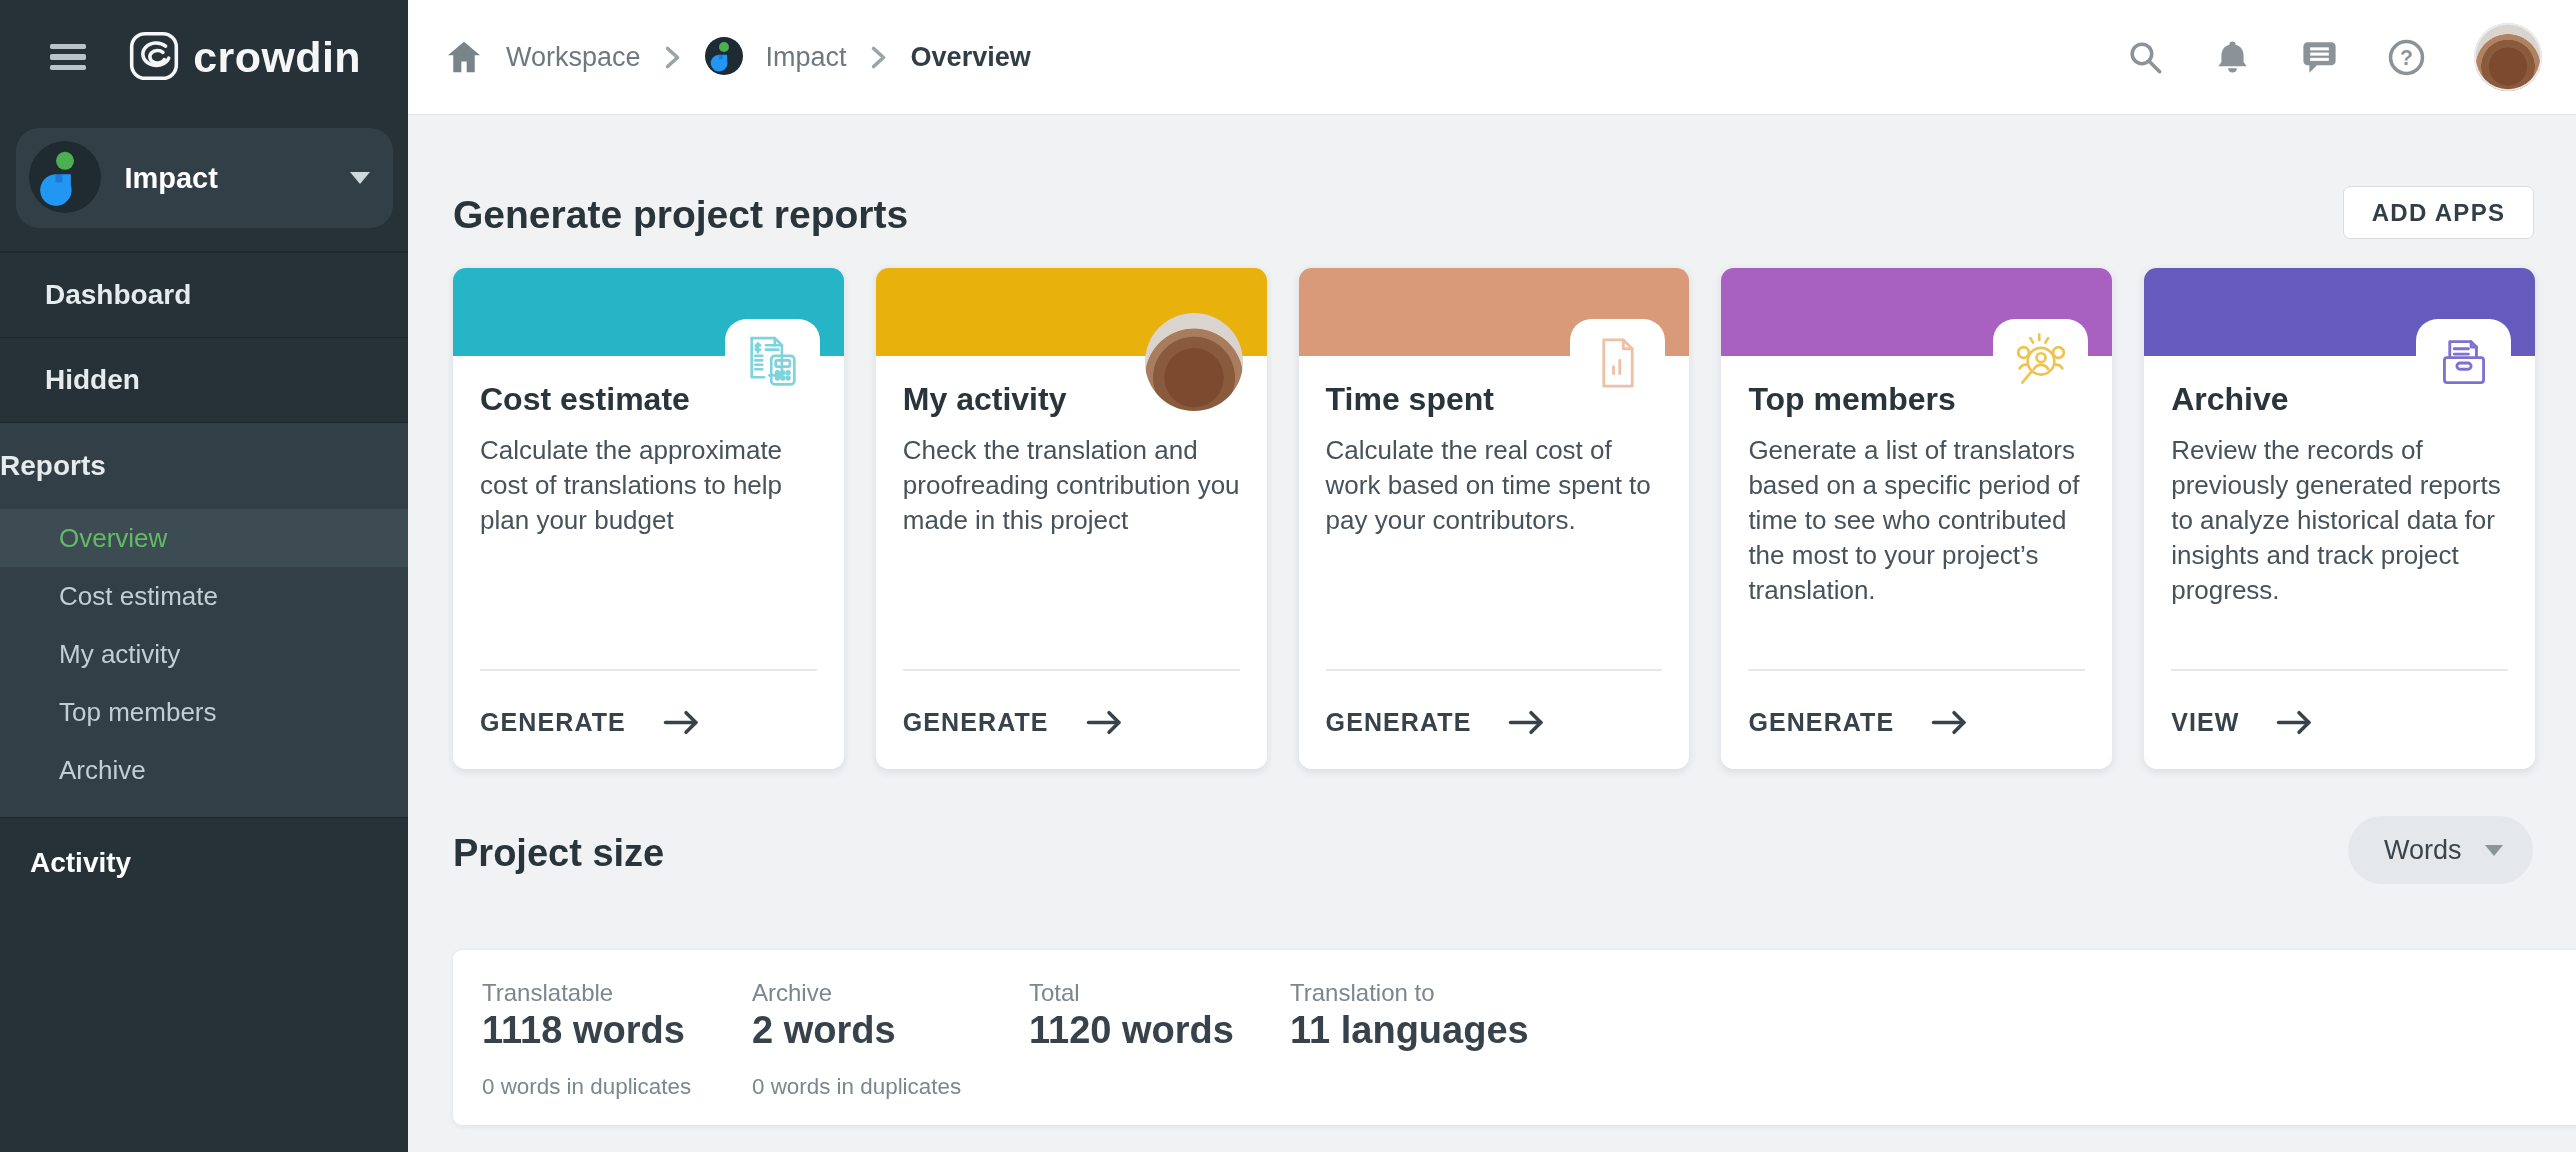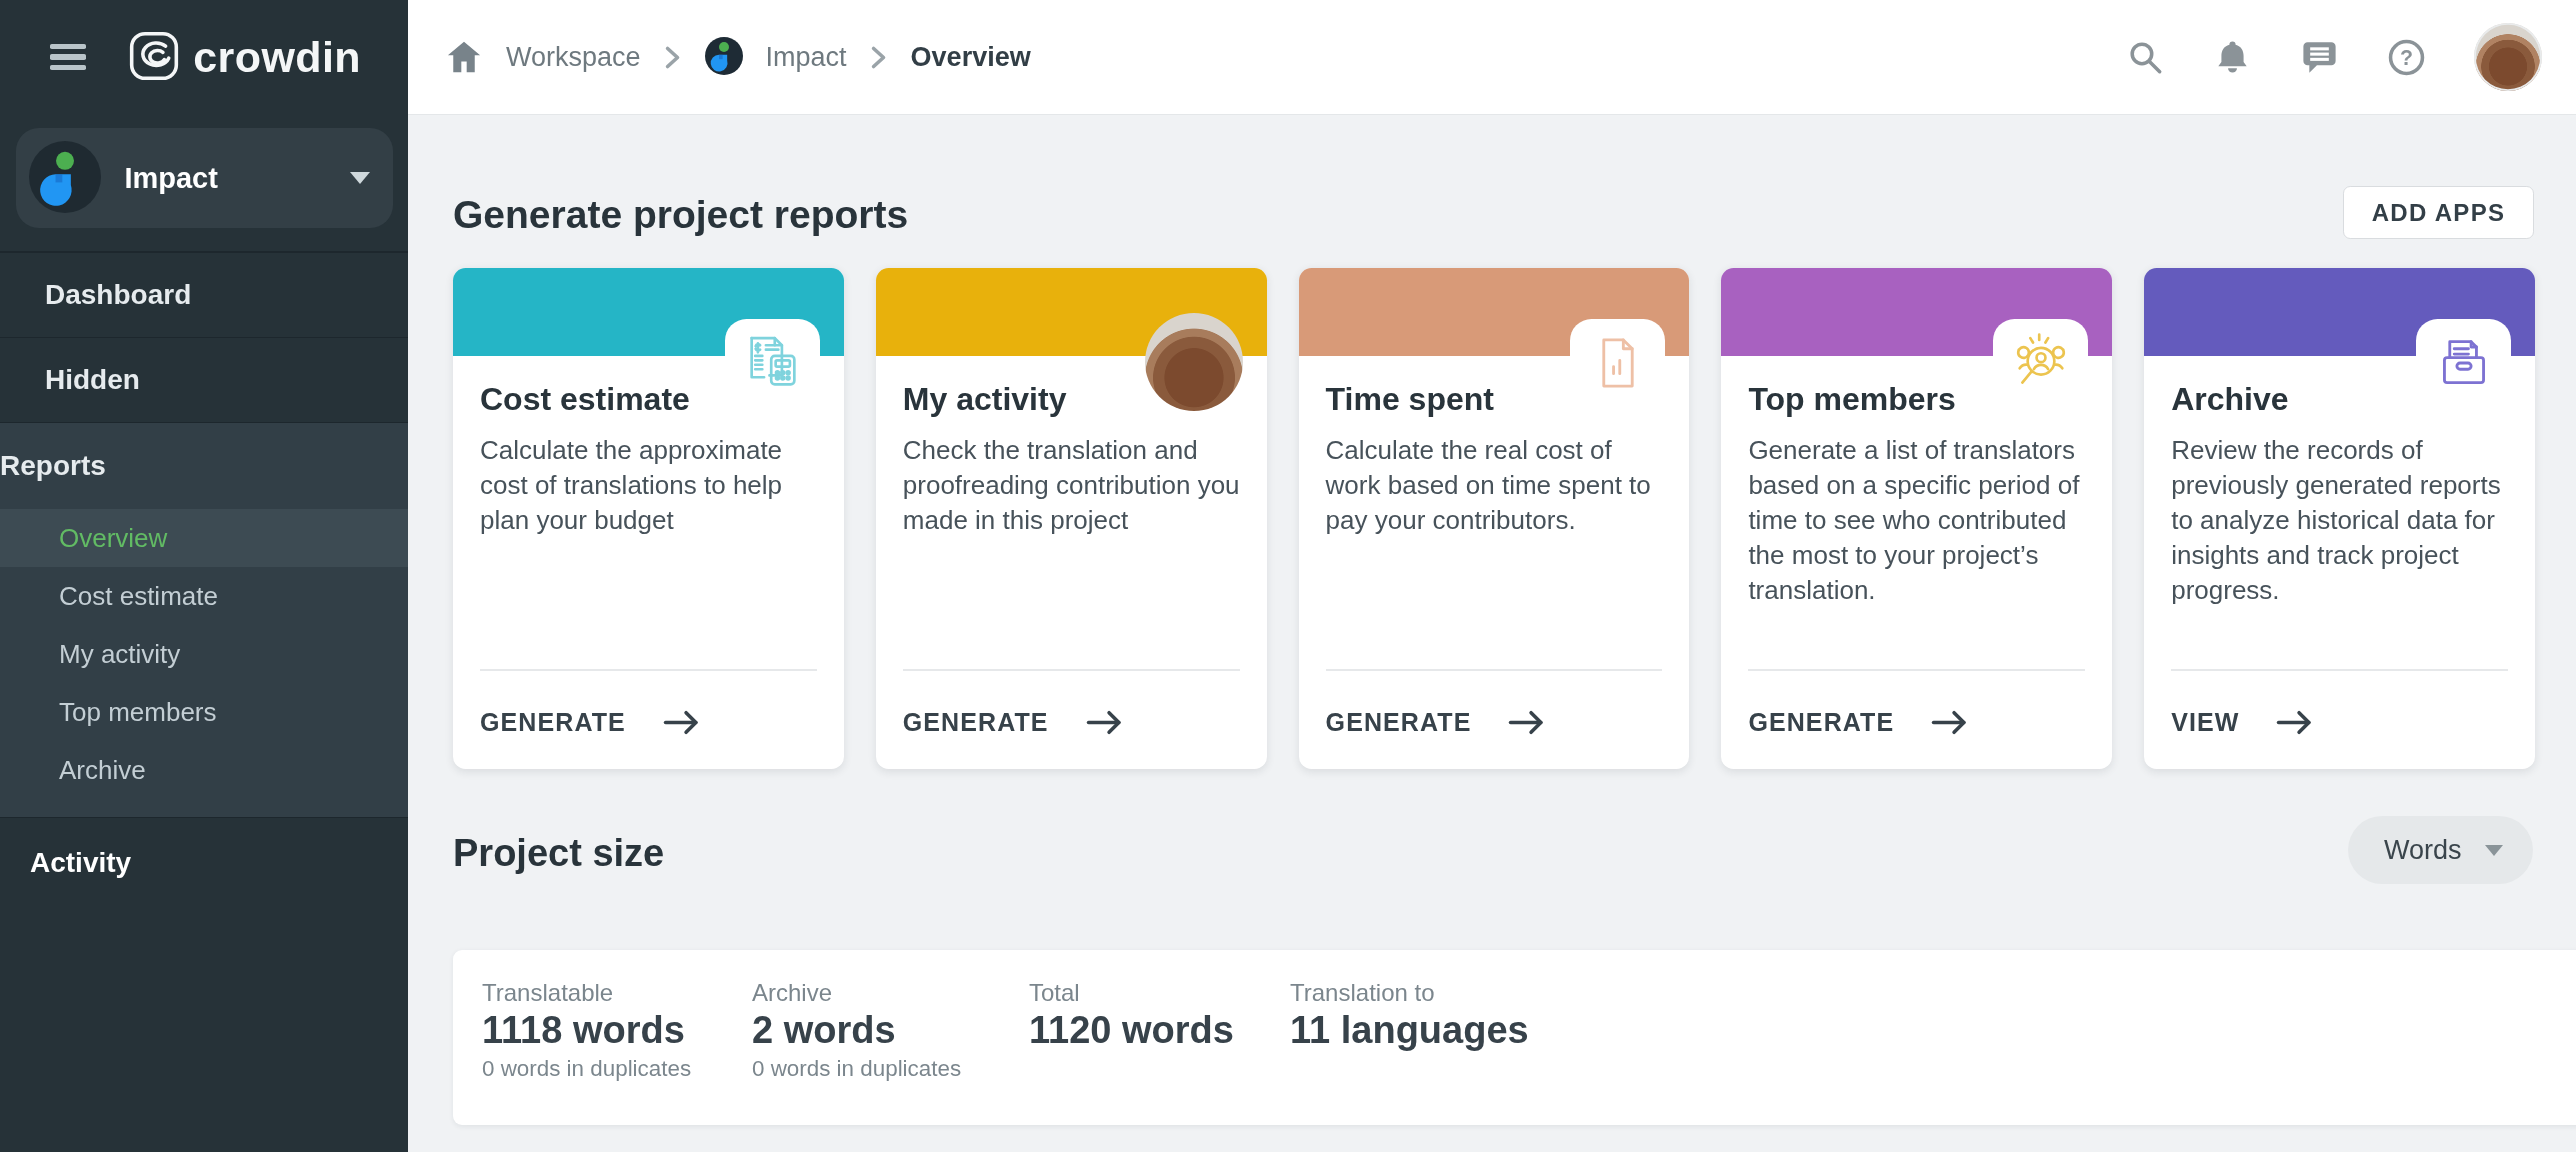--- a/index.html
+++ b/index.html
@@ -80,21 +80,21 @@
   }
   .unit-pill .unit-lbl{margin-left:36px;font-size:27px;color:#3a454c;flex:1;}
   .unit-pill .caret-down{border-top-color:#8a9499;margin-right:30px;border-left-width:9.8px;border-right-width:9.8px;border-top-width:11.6px;}
   .stats-panel{
     position:absolute;left:453px;top:950px;width:2246px;height:175px;background:#ffffff;border-radius:9px;
     box-shadow:0 1.8px 5.4px rgba(25,39,52,.07);
   }
   .stat-col{position:absolute;top:0;}
   .stat-col .st-label{position:absolute;top:29px;left:0;font-size:24px;color:#7b868d;white-space:nowrap;}
   .stat-col .st-value{position:absolute;top:59px;left:0;font-size:38px;font-weight:700;color:#37424a;white-space:nowrap;}
-  .stat-col .st-note{position:absolute;top:106px;left:0;font-size:22.4px;color:#7b868d;white-space:nowrap;}
+  .stat-col .st-note{position:absolute;top:124px;left:0;font-size:22.4px;color:#7b868d;white-space:nowrap;}
   .c0{left:29px;} .c1{left:299px;} .c2{left:576px;} .c3{left:837px;}
 </style>
 </head>
 <body>
 
 <div id="app">
 
   <div class="topbar">
     <div class="breadcrumb">
       <span class="tb-icon">

